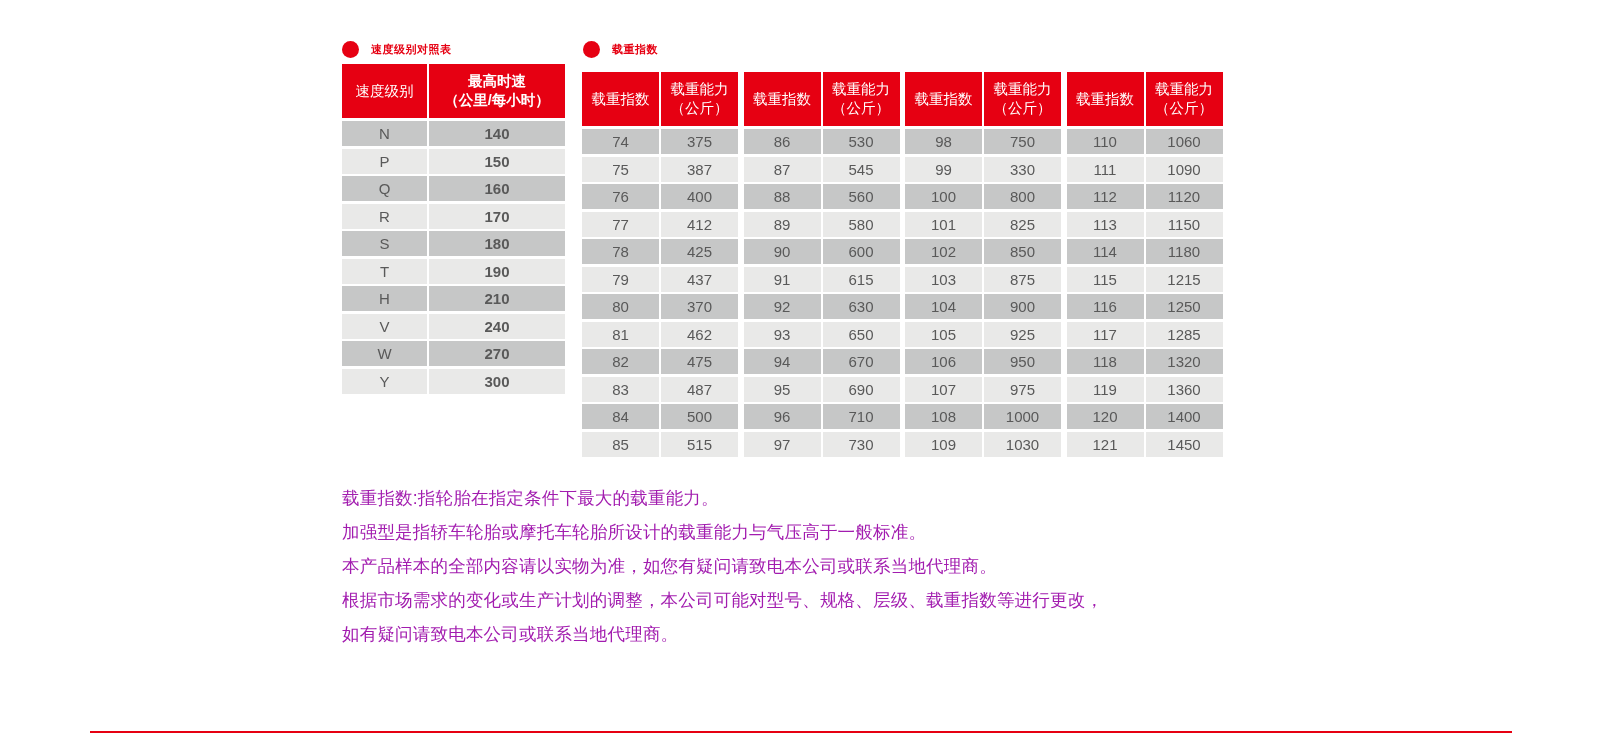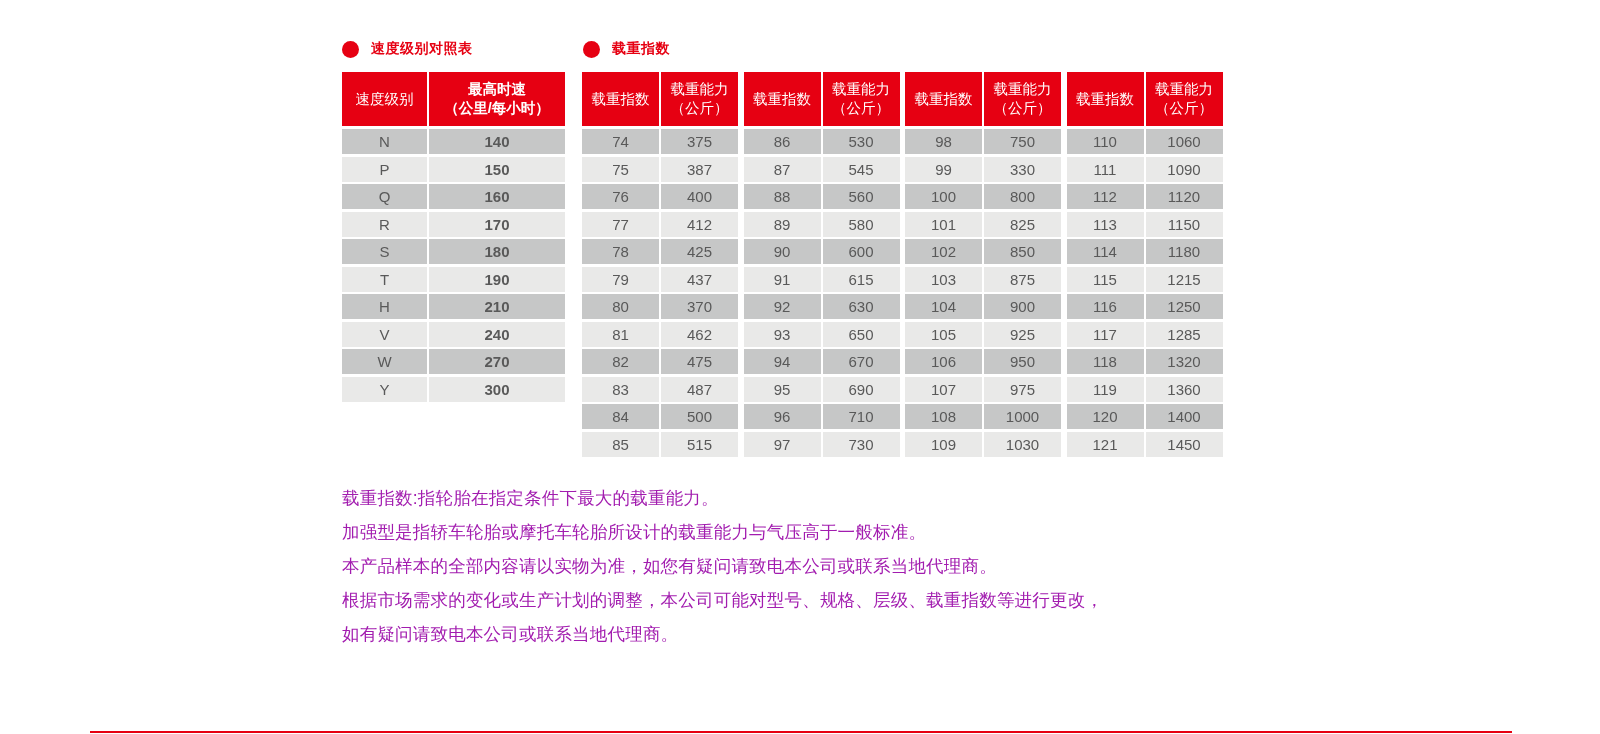--- a/index.html
+++ b/index.html
@@ -20,21 +20,21 @@
     height: 20px;
   }
   .sec-title .dot {
     width: 17px; height: 17px;
     border-radius: 50%;
     background: #e60012;
     flex: 0 0 auto;
   }
   .sec-title .label {
     color: #e60012;
-    font-size: 14px;
+    font-size: 11px;
     font-weight: bold;
     letter-spacing: 0.5px;
     white-space: nowrap;
   }
   
   .thead { display: flex; gap: 2px; }
   .th {
     height: 54px;
     background: #e60012;
     color: #ffffff;
@@ -54,21 +54,21 @@
     display: flex;
     align-items: center;
     justify-content: center;
     font-size: 15px;
     color: #595959;
     white-space: nowrap;
   }
   .tbody .tr:nth-of-type(odd) .td { background: #c6c7c7; }
   .tbody .tr:nth-of-type(even) .td { background: #e9e9e8; }
   
-  #speed-table { position: absolute; left: 342px; top: 72px; width: 223px; }
+  #speed-table { position: absolute; left: 342px; top: 64px; width: 223px; }
   #speed-table .col-a { width: 85px; }
   #speed-table .col-b { width: 136px; font-weight: bold; }
   
   #load-table {
     position: absolute; left: 582px; top: 72px;
     display: flex; gap: 5.5px;
   }
   .load-group { width: 156px; }
   .load-group .col { width: 77px; }
   

